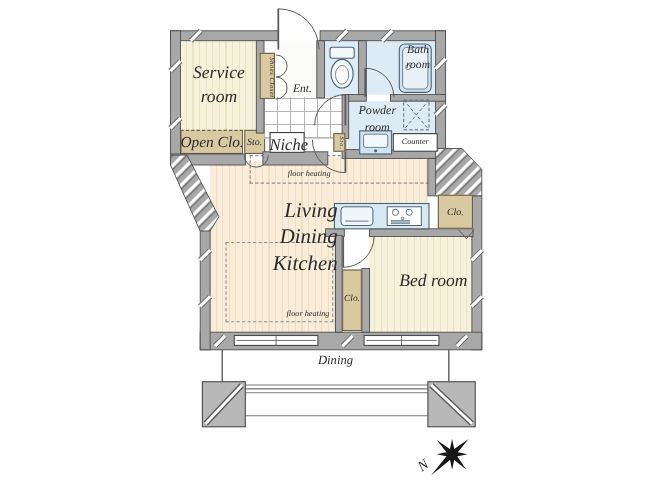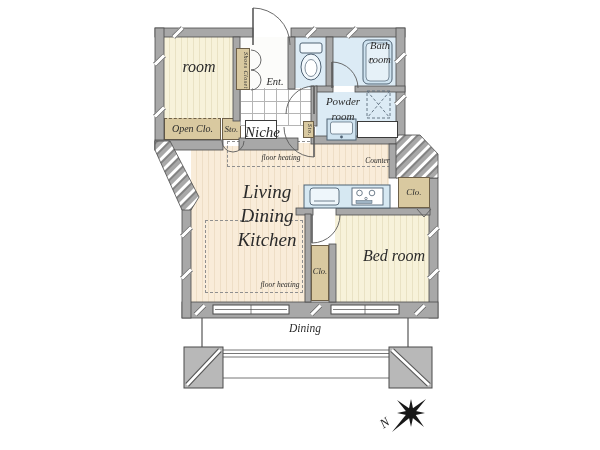--- a/index.html
+++ b/index.html
@@ -266,57 +266,58 @@
   </svg>
 
   <div class="abs layer3 tan" style="left:236px;top:48px;width:14px;height:42px;"></div>
   <div class="abs layer3 tan" style="left:303px;top:121px;width:11px;height:17px;"></div>
   <div class="abs layer3 whitebox" style="left:245px;top:120px;width:32px;height:19px;"></div>
   <div class="abs layer3 whitebox" style="left:357px;top:121px;width:41px;height:17px;border-width:1px;"></div>
   <div class="abs layer3 tan" style="left:398px;top:177px;width:32px;height:31px;"></div>
   <div class="abs layer3 tan" style="left:311px;top:245px;width:18px;height:56px;"></div>
 
   <div class="lbl layer4" style="left:164px;top:56px;width:70px;font-size:16px;line-height:22px;">
+    <span class="ln">Service</span>
     <span class="ln">room</span>
   </div>
-  <div class="lbl layer4" style="left:227px;top:180px;width:80px;font-size:19px;line-height:24px;text-align:center;">
+  <div class="lbl layer4" style="left:227px;top:180px;width:80px;font-size:19px;line-height:24px;text-align:right;">
     <span class="ln">Living</span>
     <span class="ln">Dining</span>
     <span class="ln">Kitchen</span>
   </div>
   <div class="lbl layer4" style="left:340px;top:247px;width:85px;font-size:16px;text-align:right;">
     <span>Bed room</span>
   </div>
   <div class="lbl layer4" style="left:331px;top:39px;width:36px;font-size:10.5px;line-height:14px;margin-left:31px;">
     <span class="ln">Bath</span>
     <span class="ln">room</span>
   </div>
   <div class="lbl layer4" style="left:320px;top:94px;width:46px;font-size:11px;line-height:15px;">
     <span class="ln">Powder</span>
     <span class="ln">room</span>
   </div>
   <div class="lbl layer4" style="left:258px;top:76px;width:34px;font-size:10.5px;">
     <span>Ent.</span>
   </div>
-  <div class="lbl layer4" style="left:164px;top:123px;width:57px;font-size:10px;">
+  <div class="lbl layer4" style="left:164px;top:123px;width:57px;font-size:14px;">
     <span>Open Clo.</span>
   </div>
   <div class="lbl layer4" style="left:221px;top:124px;width:21px;font-size:9px;">
     <span>Sto.</span>
   </div>
   <div class="lbl layer4" style="left:245px;top:124px;width:32px;font-size:15px;">
     <span>Niche</span>
   </div>
   <div class="lbl layer4 vert" style="left:237px;top:50px;width:12px;height:40px;font-size:6px;letter-spacing:0.5px;">
     <span>Shoes Closet</span>
   </div>
   <div class="lbl layer4 vert" style="left:304px;top:123px;width:9px;height:14px;font-size:5.5px;">
     <span>Sto.</span>
   </div>
-  <div class="lbl layer4" style="left:357px;top:125px;width:41px;font-size:7.5px;margin-top:32px;">
+  <div class="lbl layer4" style="left:357px;top:125px;width:41px;font-size:7.5px;">
     <span>Counter</span>
   </div>
   <div class="lbl layer4" style="left:398px;top:187px;width:32px;font-size:9px;">
     <span>Clo.</span>
   </div>
   <div class="lbl layer4" style="left:310px;top:267px;width:20px;font-size:8.5px;">
     <span>Clo.</span>
   </div>
   <div class="lbl layer4" style="left:231px;top:154px;width:100px;font-size:7.5px;">
     <span>floor heating</span>

